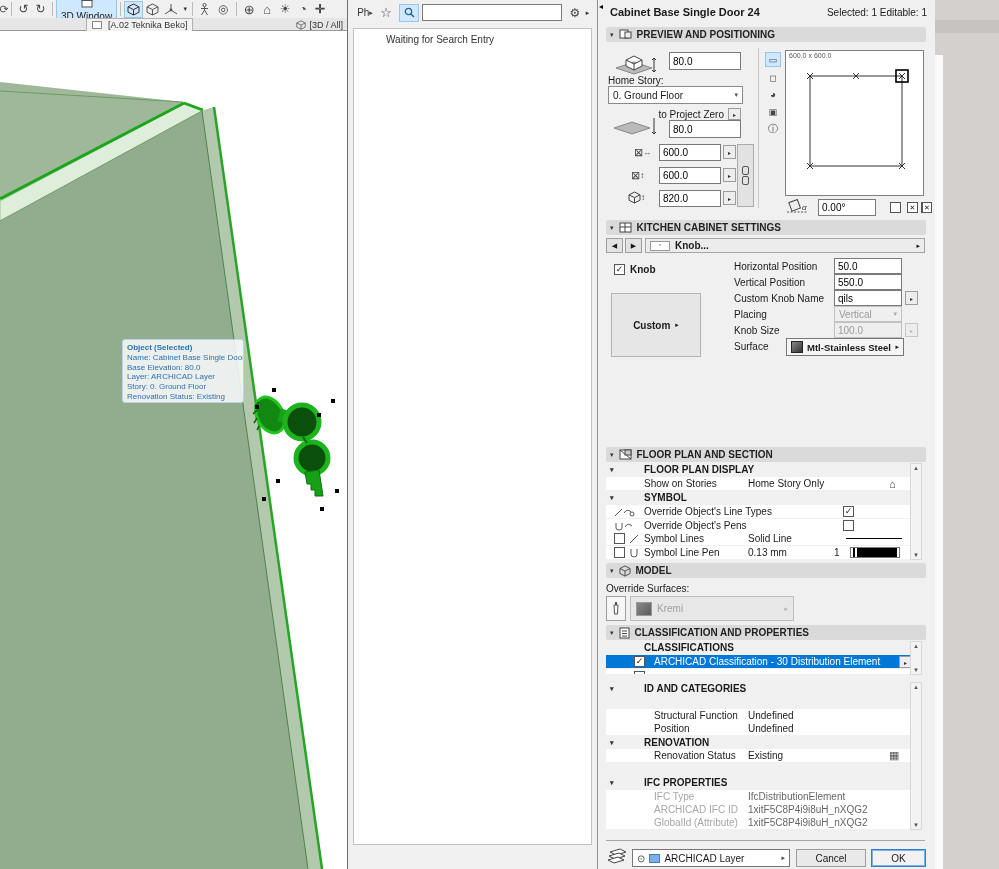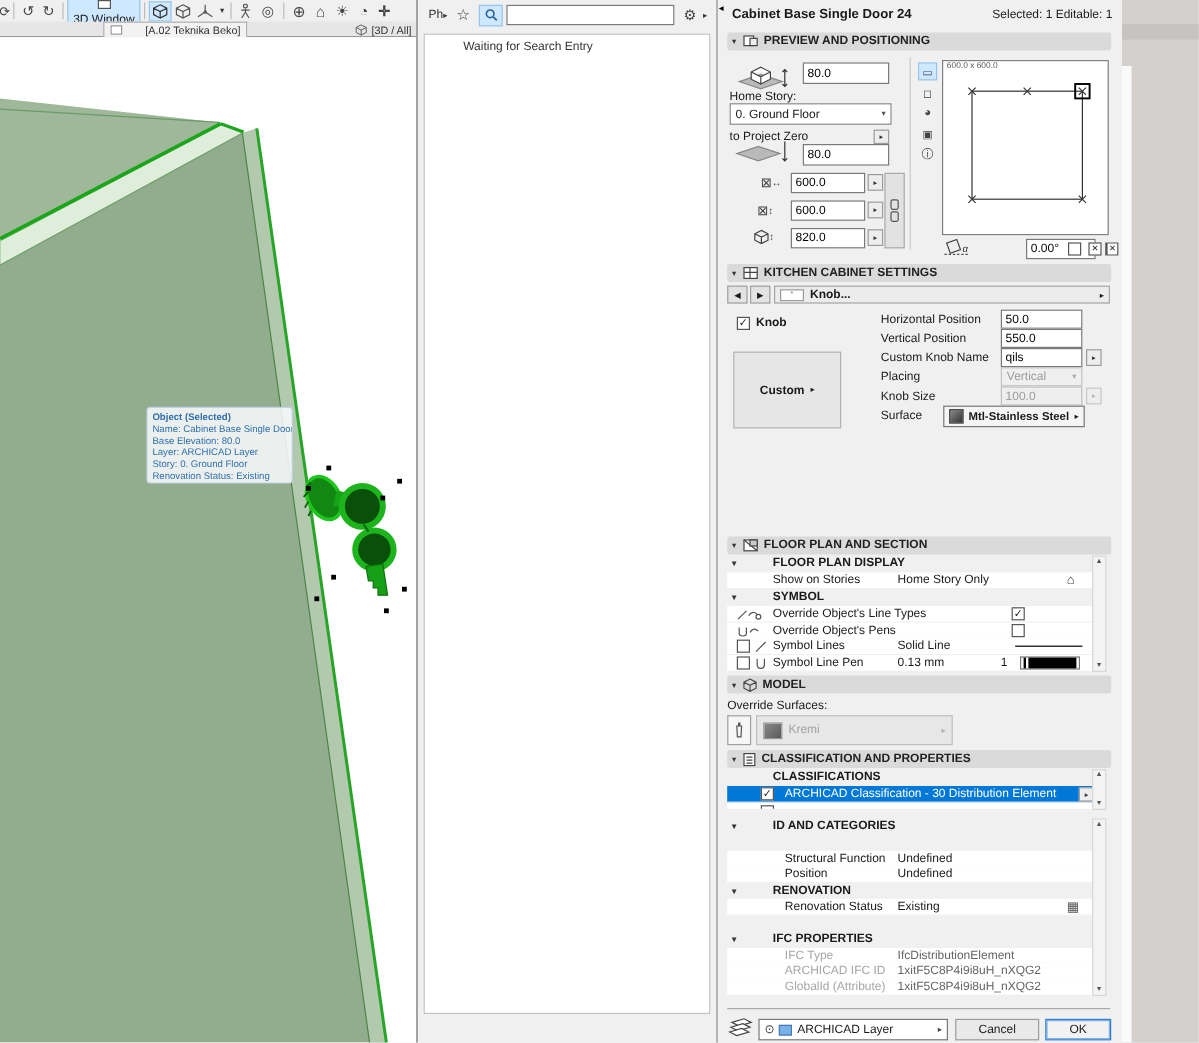--- a/index.html
+++ b/index.html
@@ -73,21 +73,21 @@
   <span class="ic" style="width:20px;font-size:12px;">◎</span>
   <span class="sep"></span>
   <span class="ic" style="width:18px;font-size:13px;">⊕</span>
   <span class="ic" style="width:18px;font-size:13px;">⌂</span>
   <span class="ic" style="width:18px;font-size:12px;">☀</span>
   <span class="ic" style="width:18px;font-size:12px;">◔</span>
   <span class="ic" style="width:16px;font-size:12px;font-weight:bold;">✛</span>
 </div>
 
 <div class="abs" style="left:0;top:18px;width:347px;height:13px;background:#e6e6e6;border-bottom:1px solid #9a9a9a;">
-  <div class="abs" style="left:86px;top:0;height:13px;display:flex;align-items:center;gap:19px;padding:0 5px;background:#f2f2f2;border:1px solid #b0b0b0;border-bottom:none;">
+  <div class="abs" style="left:86px;top:0;height:13px;display:flex;align-items:center;gap:6px;padding:0 5px;background:#f2f2f2;border:1px solid #b0b0b0;border-bottom:none;">
     <svg width="10" height="8" viewBox="0 0 10 8">
         <rect x="0.5" y="0.5" width="9" height="7" fill="#fff" stroke="#888"></rect>
       </svg>
     <span style="font-size:9px;color:#333;">[A.02 Teknika Beko]</span>
   </div>
   <div class="abs" style="right:4px;top:0;height:13px;display:flex;align-items:center;gap:3px;">
     <svg width="10" height="10" viewBox="0 0 13 13">
         <path d="M6.5 1 L12 3.8 L12 9.2 L6.5 12 L1 9.2 L1 3.8 Z M1 3.8 L6.5 6.6 L12 3.8 M6.5 6.6 L6.5 12" fill="none" stroke="#555"></path>
       </svg>
     <span style="font-size:9px;color:#333;">[3D / All]</span>
@@ -177,21 +177,21 @@
     <polygon points="4,20 22,14 40,20 22,26" fill="#b9b9b9" stroke="#888"></polygon>
     <path d="M14 12 L22 8 L30 12 L30 18 L22 22 L14 18 Z M14 12 L22 16 L30 12 M22 16 L22 22" fill="#fff" stroke="#444"></path>
     <path d="M42 10 L42 24 M40 12 L42 10 L44 12 M40 22 L42 24 L44 22" stroke="#333" fill="none"></path>
   </svg>
   <input class="input abs" style="left: 71px; top: 52px; width: 72px; height: 18px;" value="80.0">
   <div class="abs" style="left:10px;top:75px;font-size:10px;">Home Story:</div>
   <div class="selbox" style="left:10px;top:86px;width:135px;height:18px;">
     <span>0. Ground Floor</span>
     <span class="chev">▾</span>
   </div>
-  <div class="abs" style="left:10px;top:109px;width:116px;text-align:left;font-size:10px;">to Project Zero</div>
+  <div class="abs" style="left:10px;top:109px;width:116px;text-align:right;font-size:10px;">to Project Zero</div>
   <span class="ab" style="left:130px;top:108px;height:12px;">
       <span>▸</span>
     </span>
   <svg class="abs" style="left:12px;top:116px;" width="48" height="24" viewBox="0 0 48 24">
     <polygon points="4,12 22,6 40,12 22,18" fill="#b9b9b9" stroke="#888"></polygon>
     <path d="M44 2 L44 18 M42 16 L44 18 L46 16" stroke="#333" fill="none"></path>
   </svg>
   <input class="input abs" style="left: 71px; top: 120px; width: 72px; height: 18px;" value="80.0">
 
   <span class="abs ic" style="left:36px;top:146px;font-size:11px;">
@@ -245,21 +245,21 @@
         <path d="M113 10 L119 16 M113 16 L119 10"></path>
       </g>
       <rect x="110" y="7" width="12" height="12" fill="none" stroke="#000" stroke-width="1.6"></rect>
     </svg>
   </div>
   <svg class="abs" style="left:188px;top:199px;" width="26" height="17" viewBox="0 0 26 17">
     <line x1="1" y1="13" x2="22" y2="13" stroke="#555" stroke-dasharray="2 1.5"></line>
     <rect x="4" y="2" width="9" height="9" fill="#eee" stroke="#444" transform="rotate(-20 8 6)"></rect>
     <text x="16" y="11" font-size="8" fill="#333" font-style="italic">α</text>
   </svg>
-  <input class="input abs" style="left: 220px; top: 199px; width: 58px; height: 17px; margin-left: 37px;" value="0.00°">
+  <input class="input abs" style="left: 220px; top: 199px; width: 58px; height: 17px;" value="0.00°">
   <span class="abs cb" style="left:292px;top:202px;"></span>
   <span class="abs cb" style="left:309px;top:202px;font-size:7px;line-height:10px;"><span>✕</span></span>
   <span class="abs cb" style="left:323px;top:202px;border-left:2px solid #555;font-size:7px;line-height:10px;"><span>✕</span></span>
 
   <div class="secbar" style="top:220px;">
     <span class="caret">▾</span>
     <svg width="13" height="11" viewBox="0 0 13 11">
         <rect x="1" y="1" width="11" height="9" fill="#fff" stroke="#444"></rect>
         <line x1="1" y1="5" x2="12" y2="5" stroke="#444"></line>
         <line x1="6" y1="1" x2="6" y2="10" stroke="#444"></line>

